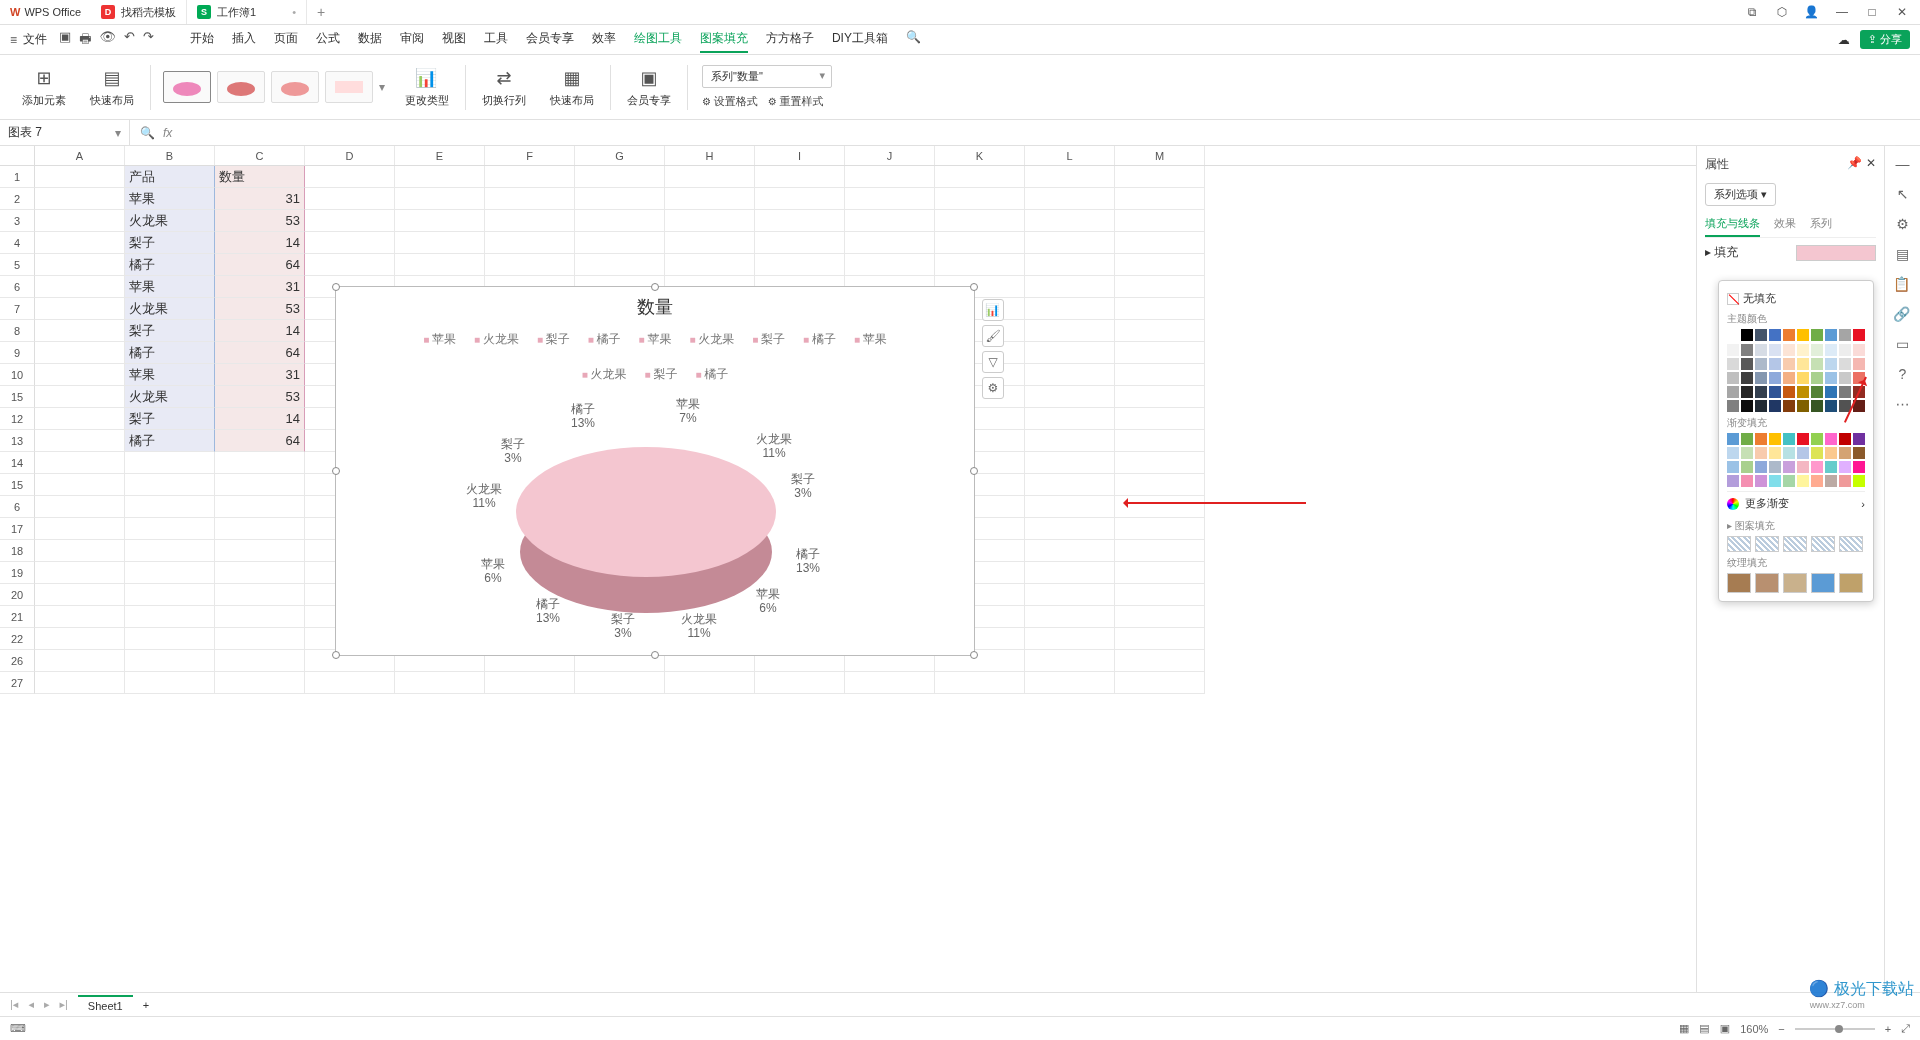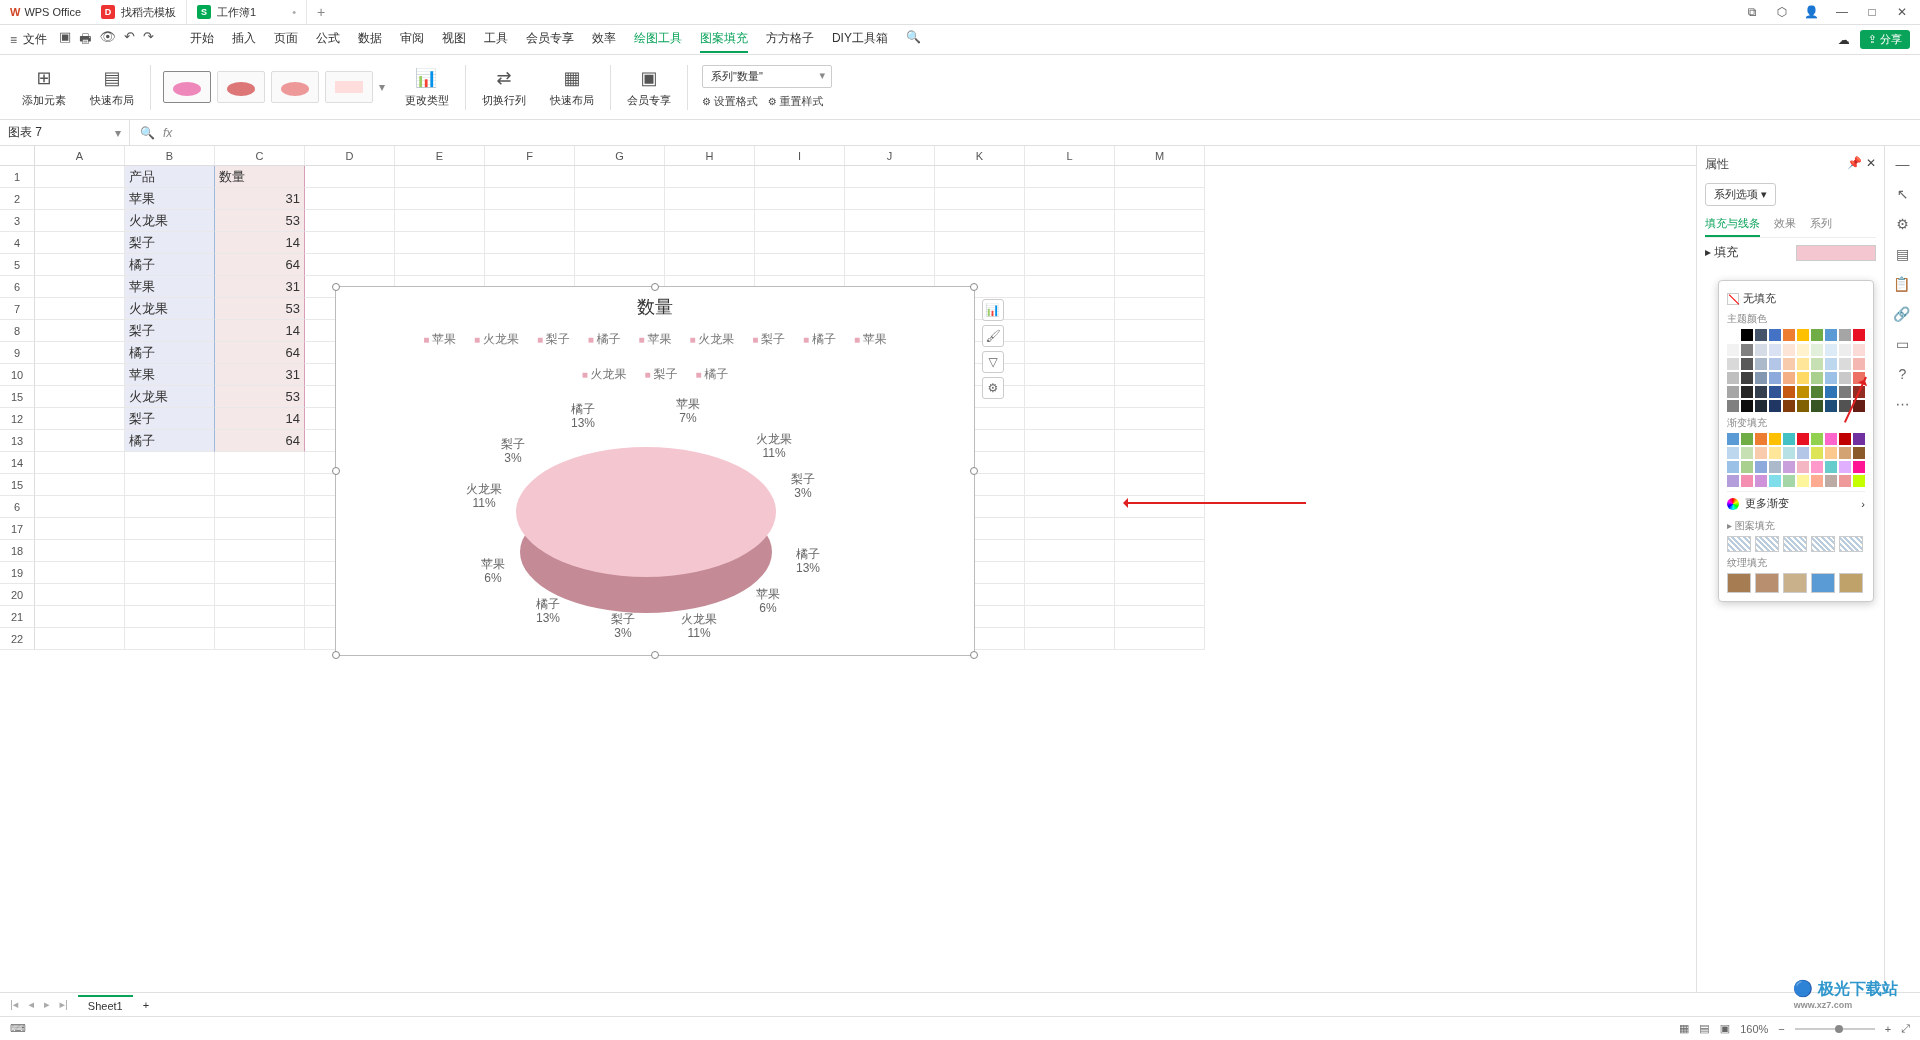--- a/index.html
+++ b/index.html
@@ -94,21 +94,21 @@
 .red-arrow2 { position: absolute; width: 50px; height: 2px; background: #e02020; right: 54px; top: 376px; transform: rotate(-65deg); transform-origin: right; z-index:101; }
 .red-arrow2::after { content:""; position:absolute; right:-2px; top:-4px; border:5px solid transparent; border-left-color:#e02020; }
 
 .sheet-tabs { position: absolute; bottom: 24px; left: 0; right: 0; height: 24px; border-top: 1px solid #e0e0e0; display: flex; align-items: center; padding: 0 10px; gap: 10px; font-size: 11px; background:#fff; }
 .sheet-tabs .nav { color: #aaa; }
 .sheet-tab { padding: 3px 10px; border-top: 2px solid #0aa35a; }
 .statusbar { position: absolute; bottom: 0; left: 0; right: 0; height: 24px; border-top: 1px solid #e0e0e0; display: flex; align-items: center; padding: 0 10px; font-size: 11px; color: #666; }
 .statusbar .right { margin-left: auto; display: flex; gap: 10px; align-items: center; }
 .zoom-slider { width: 80px; height: 2px; background: #ccc; position: relative; }
 .zoom-slider::after { content:""; position:absolute; left:50%; top:-3px; width:8px; height:8px; background:#888; border-radius:50%; }
-.watermark { position: absolute; right: 22px; bottom: 30px; font-size: 16px; color: #1a8cc8; font-weight: bold; opacity: .9; }
+.watermark { position: absolute; right: 6px; bottom: 30px; font-size: 16px; color: #1a8cc8; font-weight: normal; opacity: .9; }
 .watermark small { display:block; font-size:9px; color:#888; }
 </style>
 </head>
 <body>
 
 <div class="titlebar">
   <div class="wps-logo">
       <span class="w">W</span>
       <span>WPS Office</span>
     </div>
@@ -588,20 +588,52 @@
           <div class="cell"></div>
           <div class="cell"></div>
           <div class="cell"></div>
           <div class="cell"></div>
           <div class="cell"></div>
           <div class="cell"></div>
           <div class="cell"></div>
         </div>
         <div class="row">
           <div class="row-h">22</div>
+          <div class="cell"></div>
+          <div class="cell"></div>
+          <div class="cell"></div>
+          <div class="cell"></div>
+          <div class="cell"></div>
+          <div class="cell"></div>
+          <div class="cell"></div>
+          <div class="cell"></div>
+          <div class="cell"></div>
+          <div class="cell"></div>
+          <div class="cell"></div>
+          <div class="cell"></div>
+          <div class="cell"></div>
+        </div>
+        <div class="row">
+          <div class="row-h">26</div>
+          <div class="cell"></div>
+          <div class="cell"></div>
+          <div class="cell"></div>
+          <div class="cell"></div>
+          <div class="cell"></div>
+          <div class="cell"></div>
+          <div class="cell"></div>
+          <div class="cell"></div>
+          <div class="cell"></div>
+          <div class="cell"></div>
+          <div class="cell"></div>
+          <div class="cell"></div>
+          <div class="cell"></div>
+        </div>
+        <div class="row">
+          <div class="row-h">27</div>
           <div class="cell"></div>
           <div class="cell"></div>
           <div class="cell"></div>
           <div class="cell"></div>
           <div class="cell"></div>
           <div class="cell"></div>
           <div class="cell"></div>
           <div class="cell"></div>
           <div class="cell"></div>
           <div class="cell"></div>

